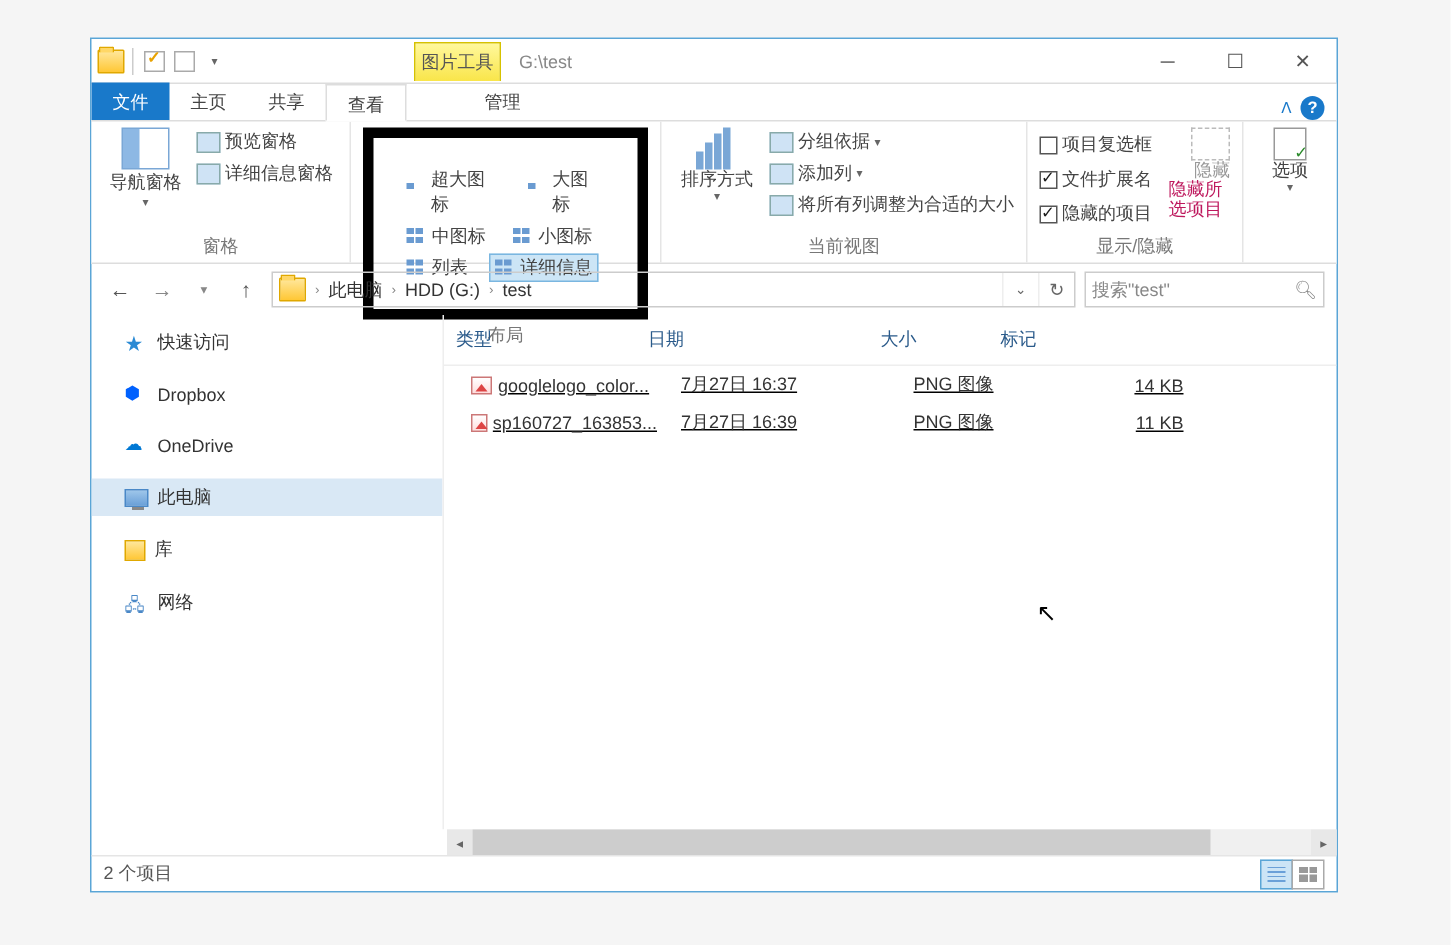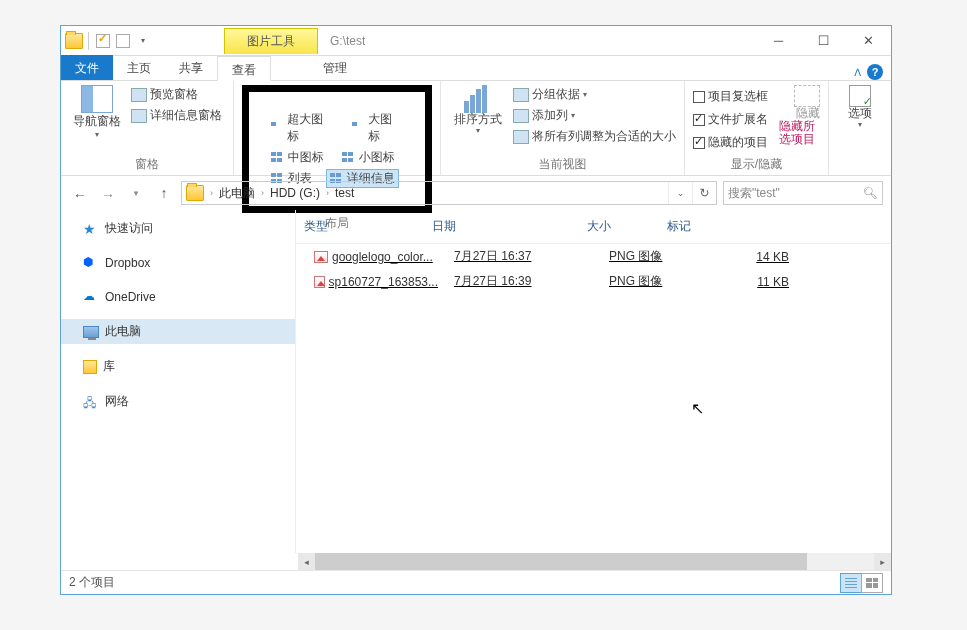--- a/index.html
+++ b/index.html
@@ -9,21 +9,21 @@
 
 .titlebar { height: 30px; display: flex; align-items: center; border-bottom: 1px solid #ddd; }
 .qat { display: flex; align-items: center; padding: 0 4px; gap: 2px; }
 .folder-icon-sm { width: 18px; height: 16px; background: linear-gradient(#ffe79c, #ffc735); border: 1px solid #e0a800; border-radius: 1px; position: relative; }
 .folder-icon-sm::before { content:""; position:absolute; top:-3px; left:0; width:8px; height:3px; background:#ffd766; border:1px solid #e0a800; border-bottom:none; border-radius:1px 1px 0 0; }
 .qat-sep { width:1px; height:18px; background:#ccc; margin:0 3px; }
 .qat-btn { width:18px; height:18px; display:flex; align-items:center; justify-content:center; color:#666; }
 .qat-check { width:14px; height:14px; border:1px solid #aaa; display:inline-block; position:relative; }
 .qat-check.checked::after { content:"✓"; color:#e8a200; font-size:11px; position:absolute; left:1px; top:-3px; font-weight:bold; }
 .drop-arrow { font-size:8px; color:#666; }
-.context-tab { background: linear-gradient(#fff89c, #f9e54a); border: 1px solid #d6c200; border-bottom: none; padding: 4px 22px; margin-left: 68px; color:#555; }
+.context-tab { background: linear-gradient(#fff89c, #f9e54a); border: 1px solid #d6c200; border-bottom: none; padding: 4px 4px; margin-left: 120px; color:#555; }
 .title-path { color:#888; margin-left: 12px; }
 .win-controls { margin-left:auto; display:flex; }
 .win-btn { width:45px; height:29px; display:flex; align-items:center; justify-content:center; color:#555; font-size:13px; }
 
 
 .tabs-row { height: 25px; display:flex; align-items:flex-end; background:#fff; border-bottom:1px solid #ddd; position:relative; }
 .file-tab { background:#1979ca; color:#fff; padding: 5px 14px; height:25px; }
 .tab { padding:5px 14px; color:#444; height:25px; }
 .tab.active { border:1px solid #ddd; border-bottom:1px solid #fff; background:#fff; margin-bottom:-1px; }
 .ribbon-right { margin-left:auto; display:flex; align-items:center; padding-right:8px; gap:6px; }

